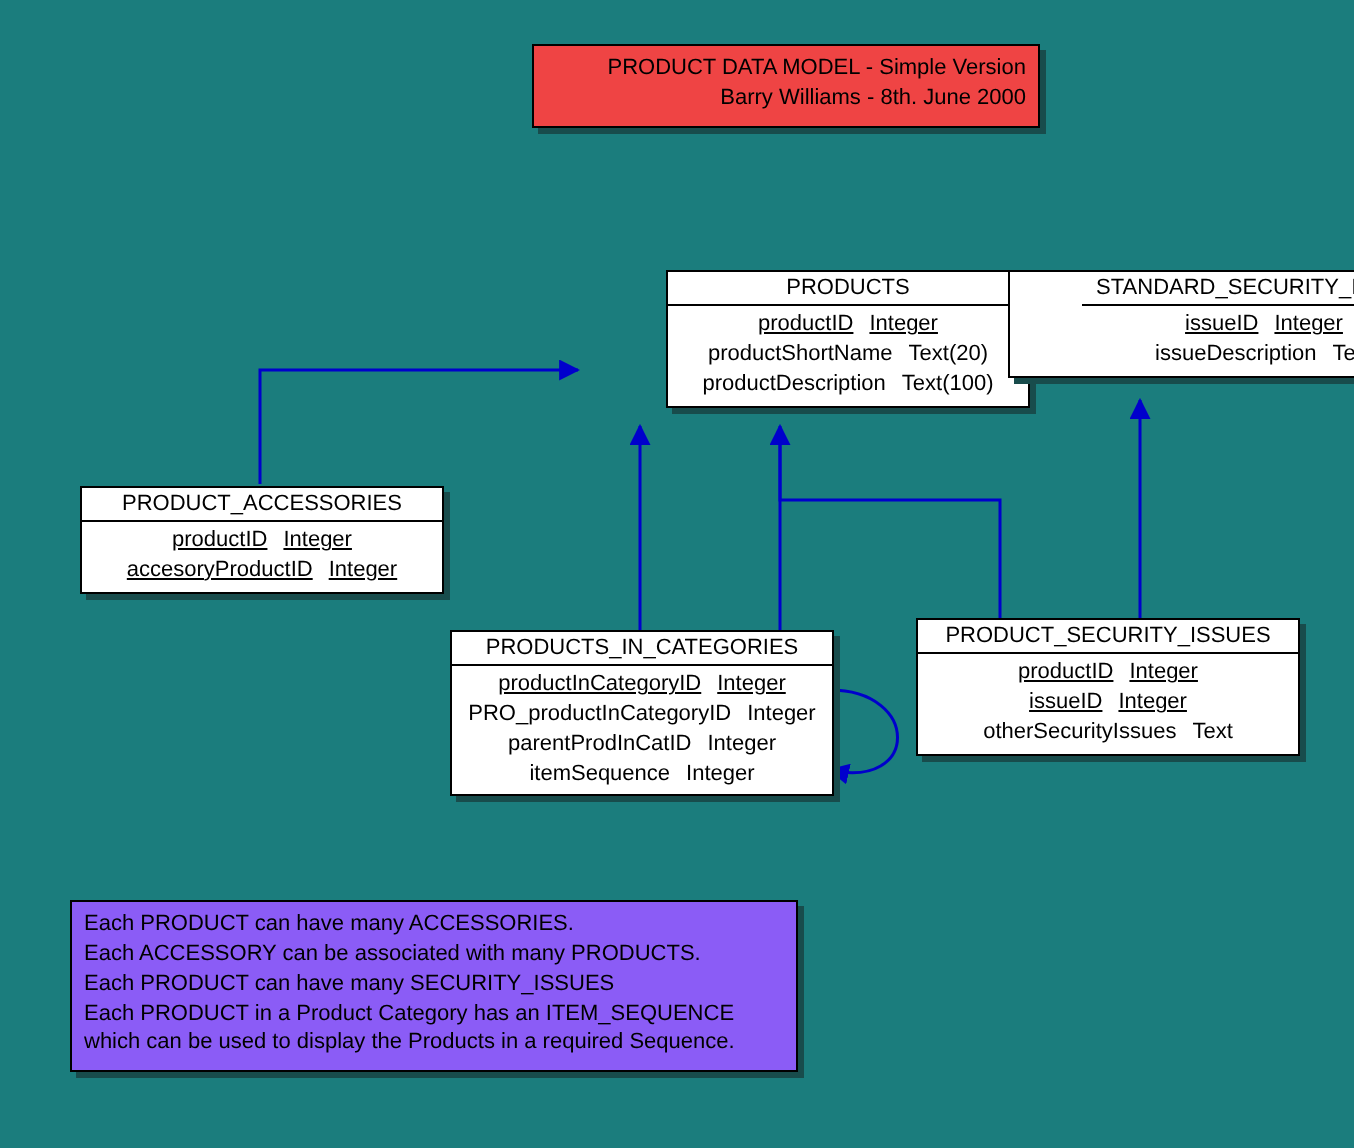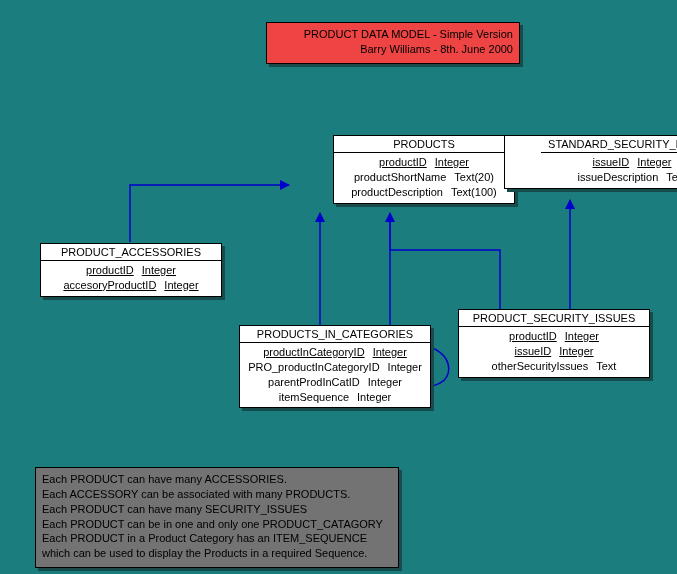--- a/index.html
+++ b/index.html
@@ -44,23 +44,23 @@
     display: flex;
     justify-content: center;
     line-height: 1.35;
     gap: 8px;
     white-space: nowrap;
   }
   .pk { text-decoration: underline; }
   .notes {
     position: absolute;
     left: 35px;
-    top: 467px;
+    top: 450px;
     width: 350px;
-    background: #737373;
+    background: #8b5cf6;
     border: 1px solid #000;
     box-shadow: 3px 3px 0 #184c4c;
     padding: 4px 6px 6px 6px;
     line-height: 1.35;
   }
   svg.conn {
     position: absolute;
     left: 0; top: 0;
     width: 677px; height: 574px;
     pointer-events: none;
@@ -132,21 +132,21 @@
         <span class="pk">productID</span>
         <span class="pk">Integer</span>
       </div>
     <div class="row">
         <span class="pk">accesoryProductID</span>
         <span class="pk">Integer</span>
       </div>
   </div>
 </div>
 
-<div class="entity" style="left:225px; top:325px; width:190px;margin-left:14px;">
+<div class="entity" style="left:225px; top:315px; width:190px;">
   <div class="hdr">PRODUCTS_IN_CATEGORIES</div>
   <div class="body">
     <div class="row">
         <span class="pk">productInCategoryID</span>
         <span class="pk">Integer</span>
       </div>
     <div class="row">
         <span>PRO_productInCategoryID</span>
         <span>Integer</span>
       </div>
@@ -176,16 +176,15 @@
         <span>otherSecurityIssues</span>
         <span>Text</span>
       </div>
   </div>
 </div>
 
 <div class="notes">
   <div>Each PRODUCT can have many ACCESSORIES.</div>
   <div>Each ACCESSORY can be associated with many PRODUCTS.</div>
   <div>Each PRODUCT can have many SECURITY_ISSUES</div>
-  <div>Each PRODUCT can be in one and only one PRODUCT_CATAGORY</div>
   <div>Each PRODUCT in a Product Category has an ITEM_SEQUENCE</div>
   <div>which can be used to display the Products in a required Sequence.</div>
 </div>
 
 </body></html>

